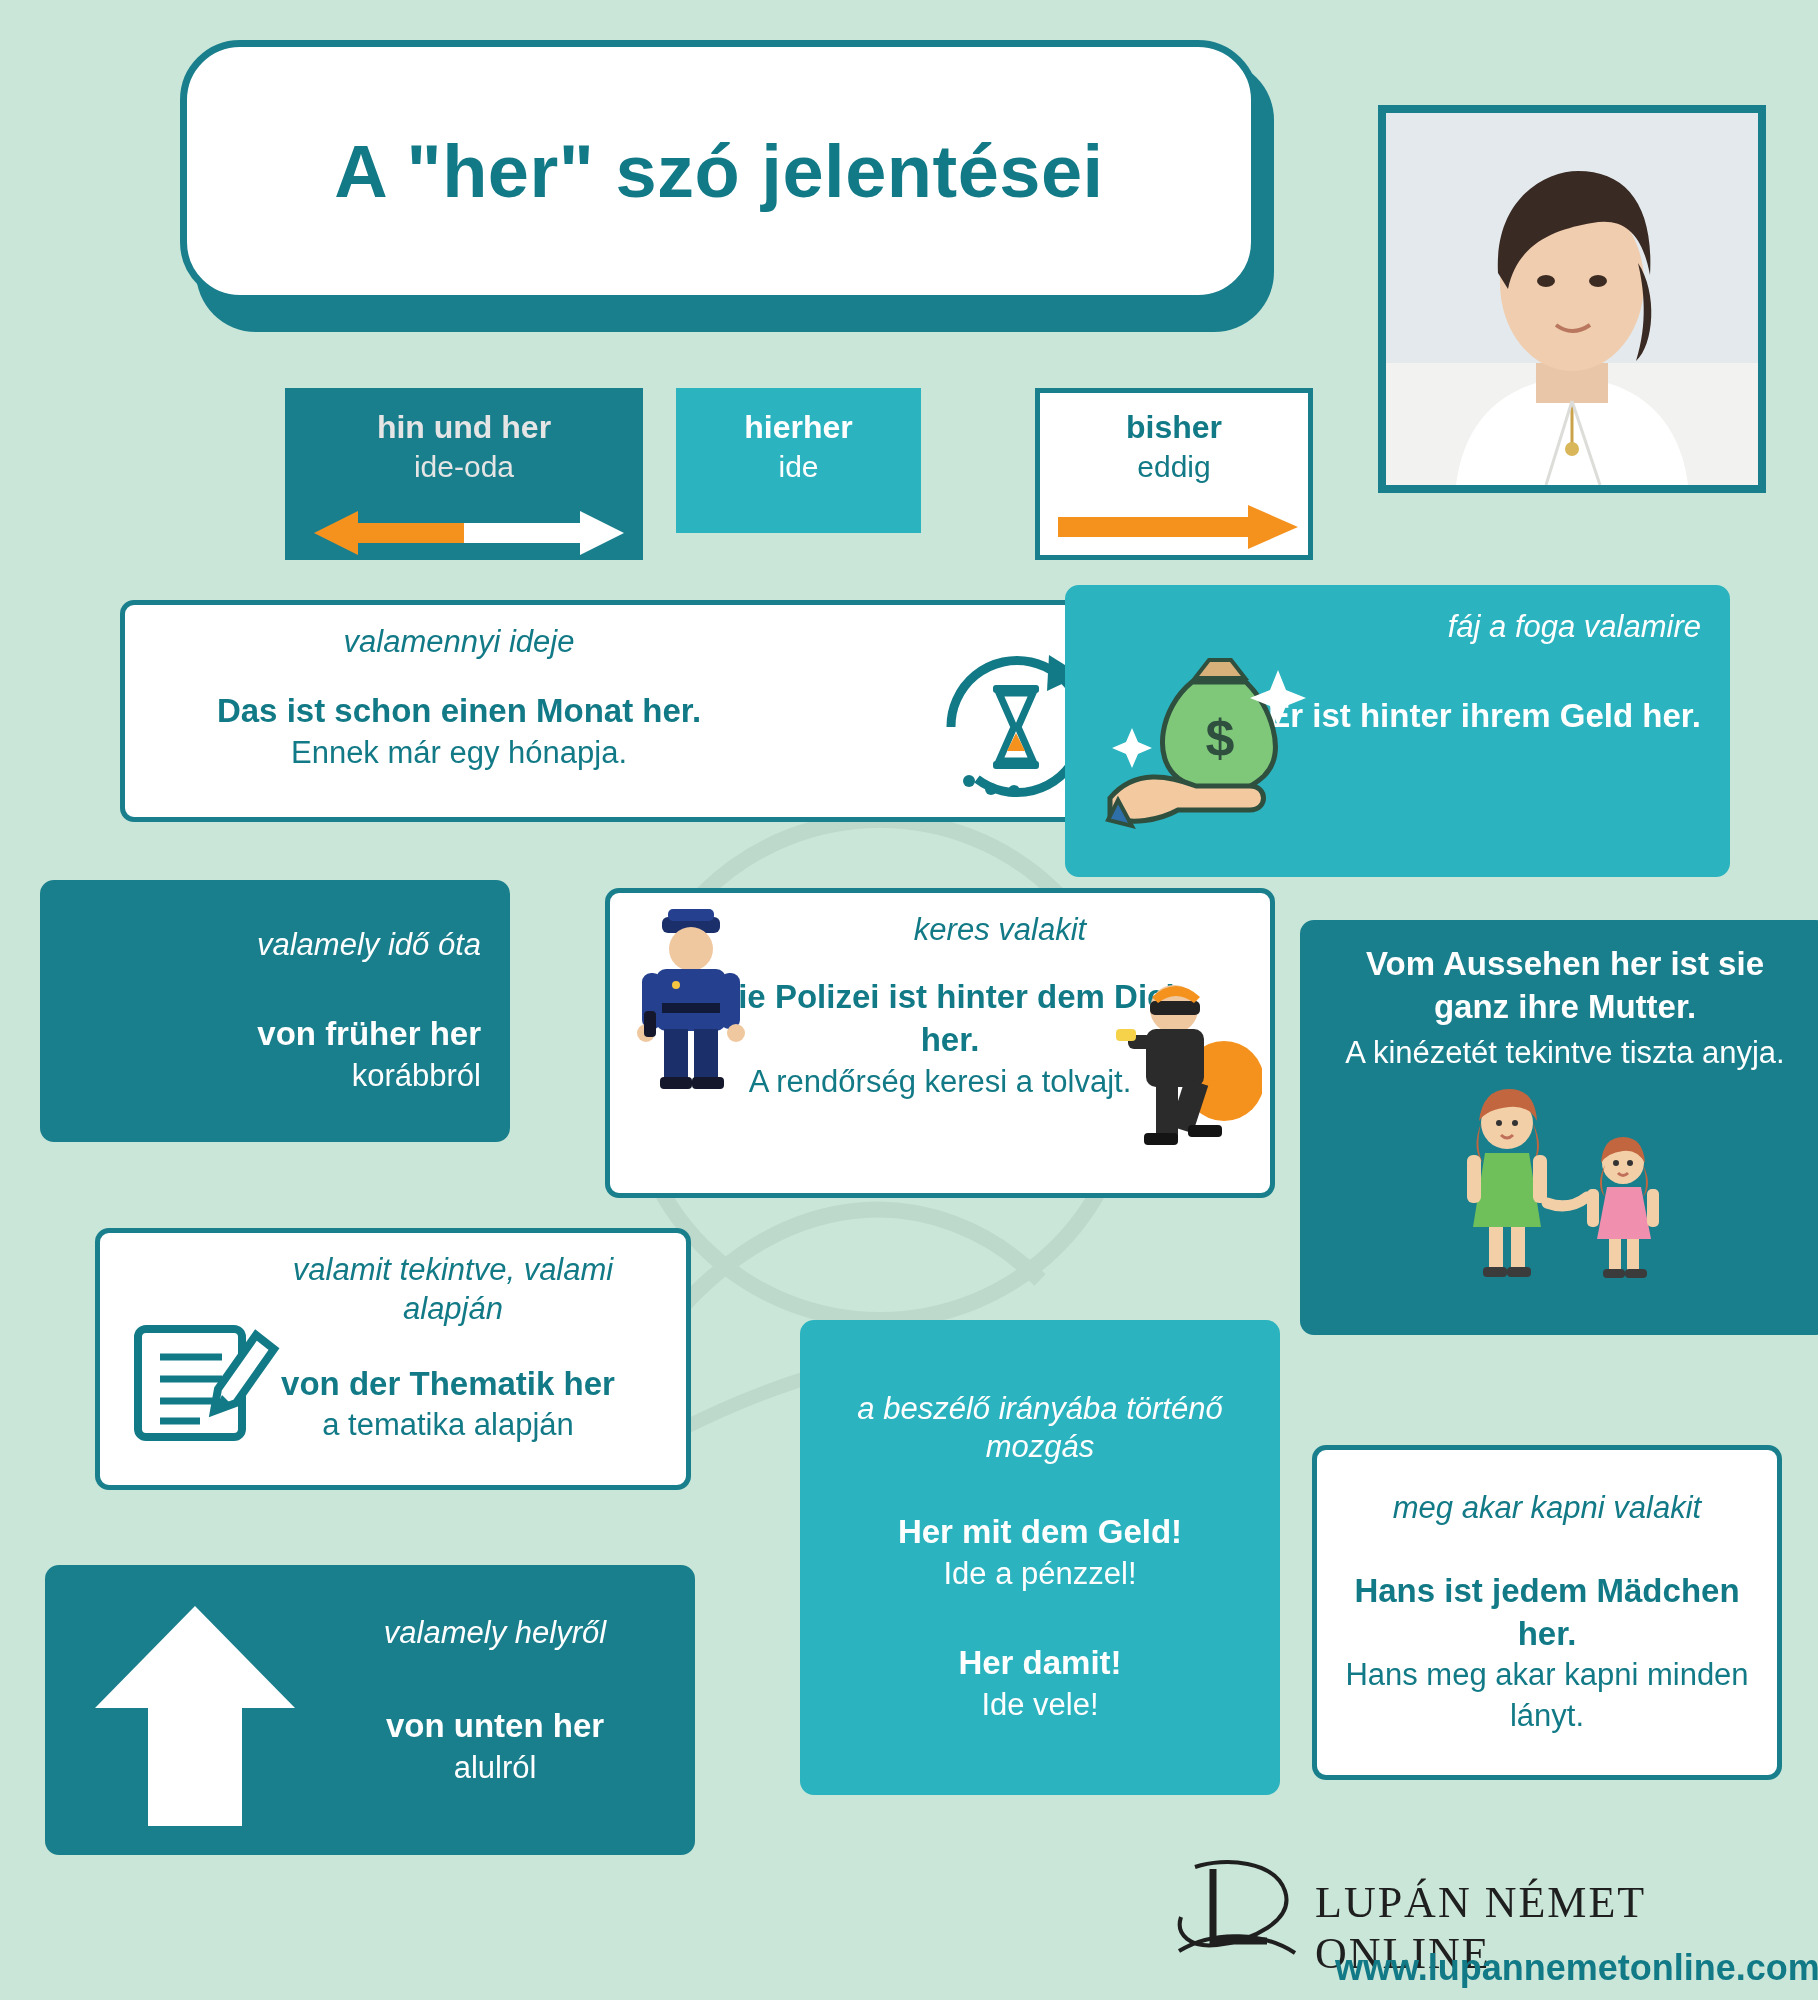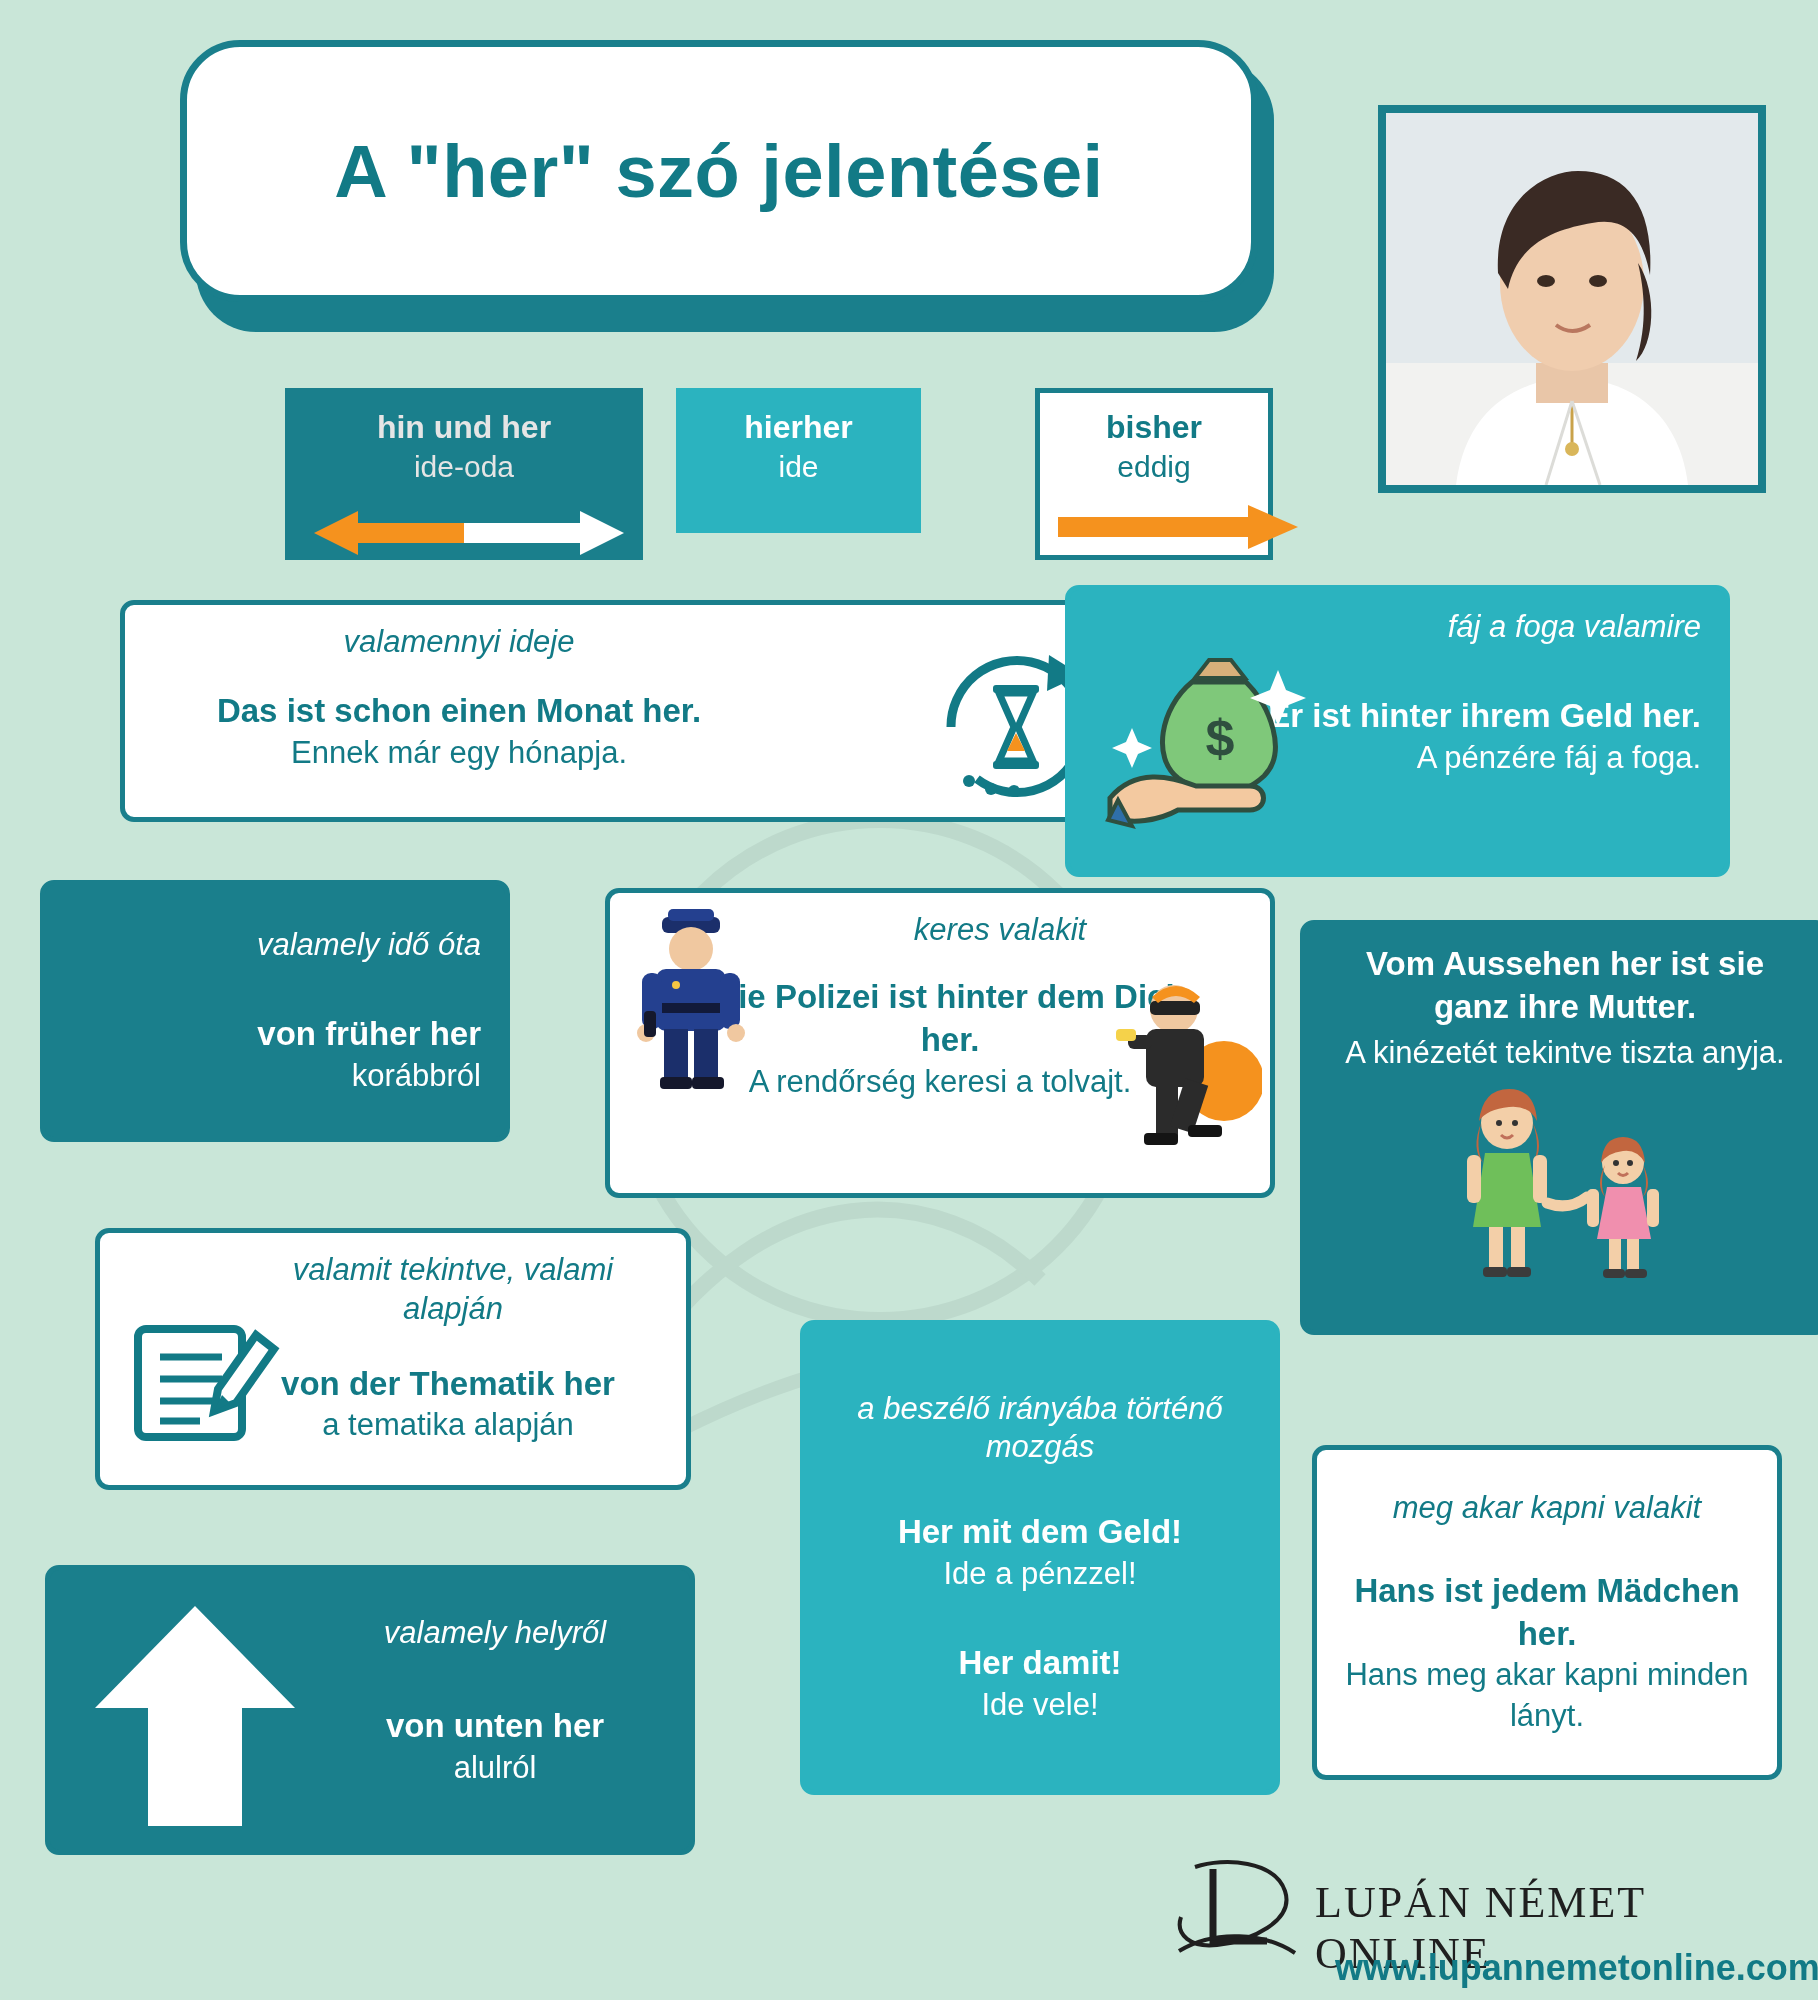--- a/index.html
+++ b/index.html
@@ -73,21 +73,21 @@
     left: 285px; top: 388px; width: 358px; height: 172px;
     background: #1a7f8c; color: #e5e5e5;
     border: 5px solid #1a7f8c;
   }
   #box-hierher {
     left: 676px; top: 388px; width: 245px; height: 145px;
     background: #2bb3bf; color: #ffffff;
     border: 5px solid #2bb3bf;
   }
   #box-bisher {
-    left: 1035px; top: 388px; width: 238px; height: 172px;
+    left: 1035px; top: 388px; width: 278px; height: 172px;
     background: #ffffff; color: #127a86;
     border: 5px solid #1a7f8c;
   }
 
   .arrow-row { position: absolute; }
 
   
   .card {
     position: absolute;
     border-radius: 14px;
@@ -268,21 +268,20 @@
       <rect x="72" y="36" width="46" height="8" rx="3" fill="#127a86"></rect>
       <rect x="72" y="112" width="46" height="8" rx="3" fill="#127a86"></rect>
       <path d="M78 44 L112 44 L97 78 L112 112 L78 112 L93 78 Z" fill="none" stroke="#127a86" stroke-width="7"></path>
       <path d="M86 102 L104 102 L95 84 Z" fill="#f5921e"></path>
     </svg>
   </div>
 
   <div class="card teal" id="card-geld">
     <div class="hu-italic">fáj a foga valamire</div>
     <div class="de-bold">Er ist hinter ihrem Geld her.</div>
-    <div class="hu-plain">A pénzére fáj a foga.</div>
     <svg class="icon" width="215" height="190" viewBox="0 0 215 190">
       <path d="M95 30 l14 -18 l22 0 l14 18 z" fill="#d8b07a" stroke="#2f4f3f" stroke-width="4"></path>
       <path d="M92 34 C 60 60, 52 110, 78 130 C 110 152, 140 150, 164 128 C 188 104, 170 58, 146 34 Z" fill="#7fc87a" stroke="#2f4f3f" stroke-width="5"></path>
       <text x="120" y="108" font-family="Liberation Sans, sans-serif" font-size="52" font-weight="bold" fill="#2f4f3f" text-anchor="middle">$</text>
       <path d="M10 150 C 35 120, 70 128, 96 138 L 150 138 C 168 138, 168 162, 150 162 L 78 162 C 60 172, 30 178, 10 168 Z" fill="#f3c9a0" stroke="#2f4f3f" stroke-width="5"></path>
       <path d="M18 152 l14 26 l-24 -6 z" fill="#2f6fa8" stroke="#2f4f3f" stroke-width="4"></path>
       <path d="M178 22 l8 20 l20 8 l-20 8 l-8 20 l-8 -20 l-20 -8 l20 -8 z" fill="#ffffff"></path>
       <path d="M32 80 l6 14 l14 6 l-14 6 l-6 14 l-6 -14 l-14 -6 l14 -6 z" fill="#ffffff"></path>
     </svg>
   </div>

